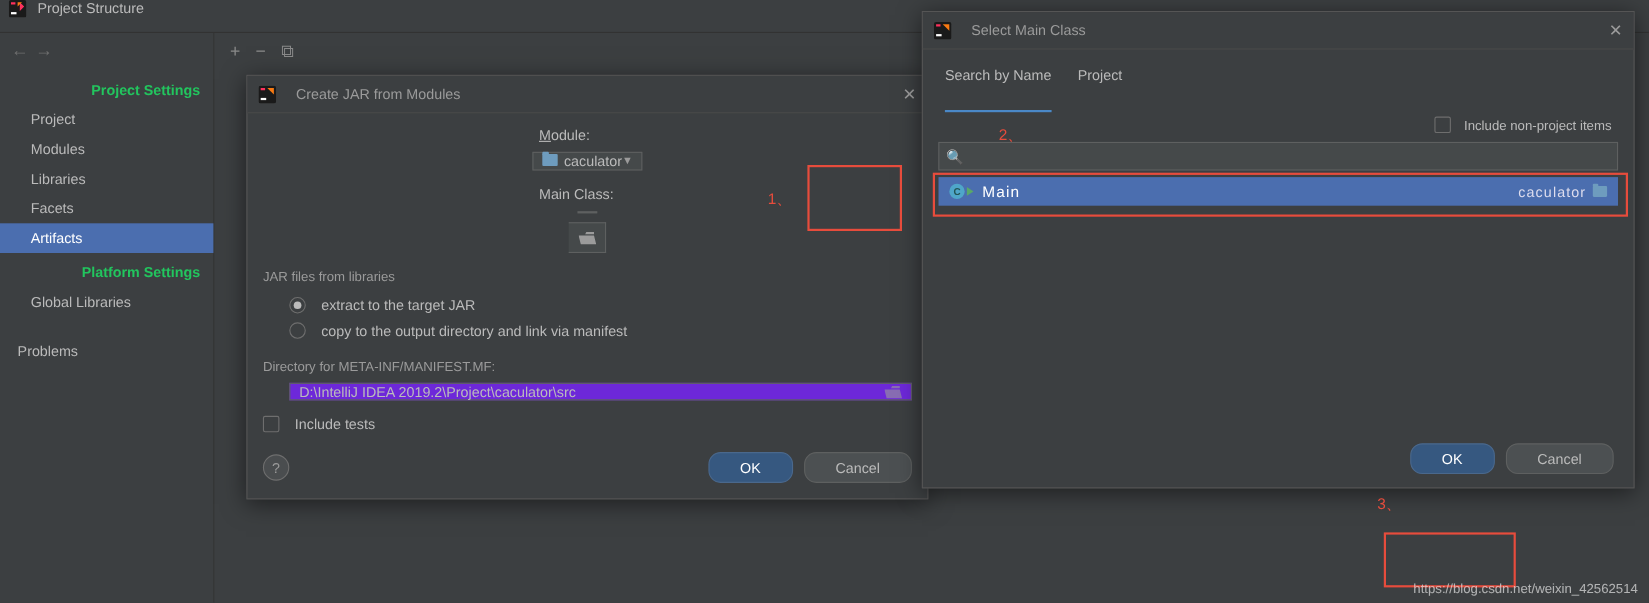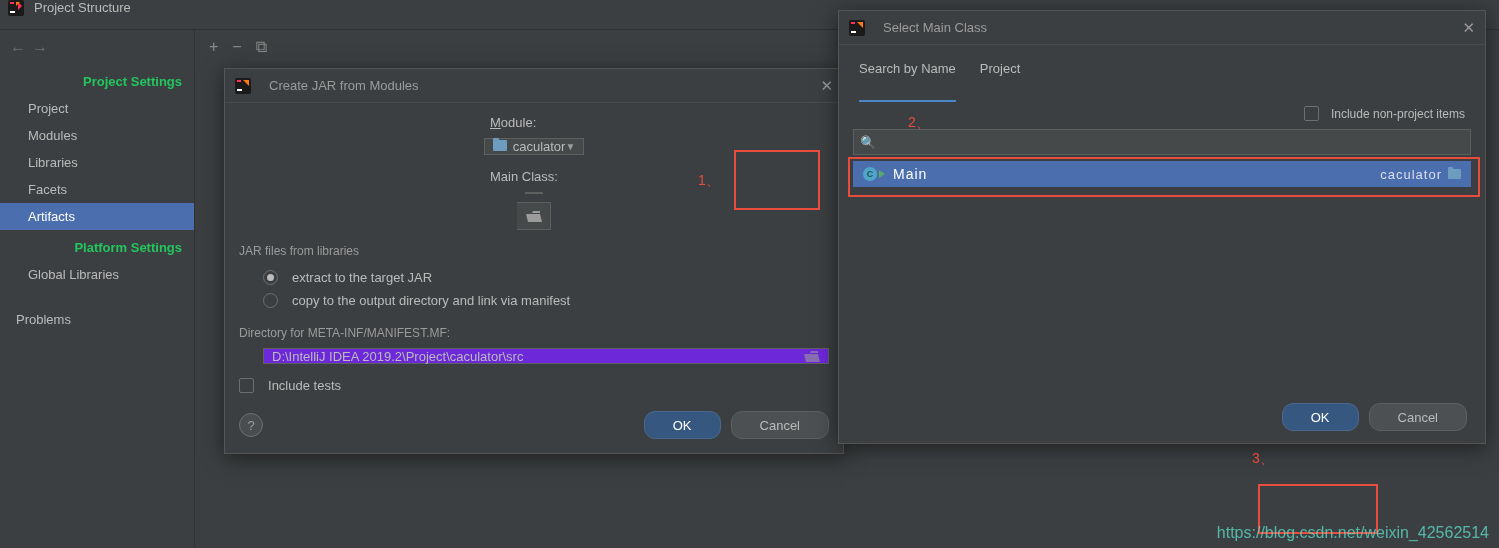--- a/index.html
+++ b/index.html
@@ -66,21 +66,21 @@
   .result-name { flex: 1; letter-spacing: 1px; }
   .result-loc { color: #dde; font-size: 13px; letter-spacing: 1px; display: flex; align-items: center; gap: 6px; }
   .small-folder { width: 13px; height: 10px; background: #6e9cbe; display: inline-block; border-radius: 1px; position: relative; }
   .small-folder::before { content: ""; position: absolute; top: -2px; left: 0; width: 5px; height: 3px; background: #6e9cbe; border-radius: 1px; }
   .class-dialog-buttons { padding: 12px 18px; display: flex; justify-content: flex-end; gap: 10px; }
 
   
   .anno-box { position: absolute; border: 2px solid #e74c3c; pointer-events: none; }
   .anno-label { position: absolute; color: #e74c3c; font-size: 14px; font-family: Arial; pointer-events: none; }
 
-  .watermark { position: absolute; right: 10px; bottom: 6px; color: #5eead4; font-size: 16px; opacity: 0.7; }
+  .watermark { position: absolute; right: 10px; bottom: 6px; color: #e5e5e5; font-size: 12px; opacity: 0.7; }
 </style>
 </head>
 <body>
 
 <div class="main-window">
   <div class="main-titlebar">
     <span class="ij-logo">
       <svg width="16" height="16" viewBox="0 0 16 16">
           <rect x="0" y="0" width="16" height="16" rx="2" fill="#1a1a1a"></rect>
           <rect x="2" y="11" width="5" height="2" fill="#fff"></rect>

